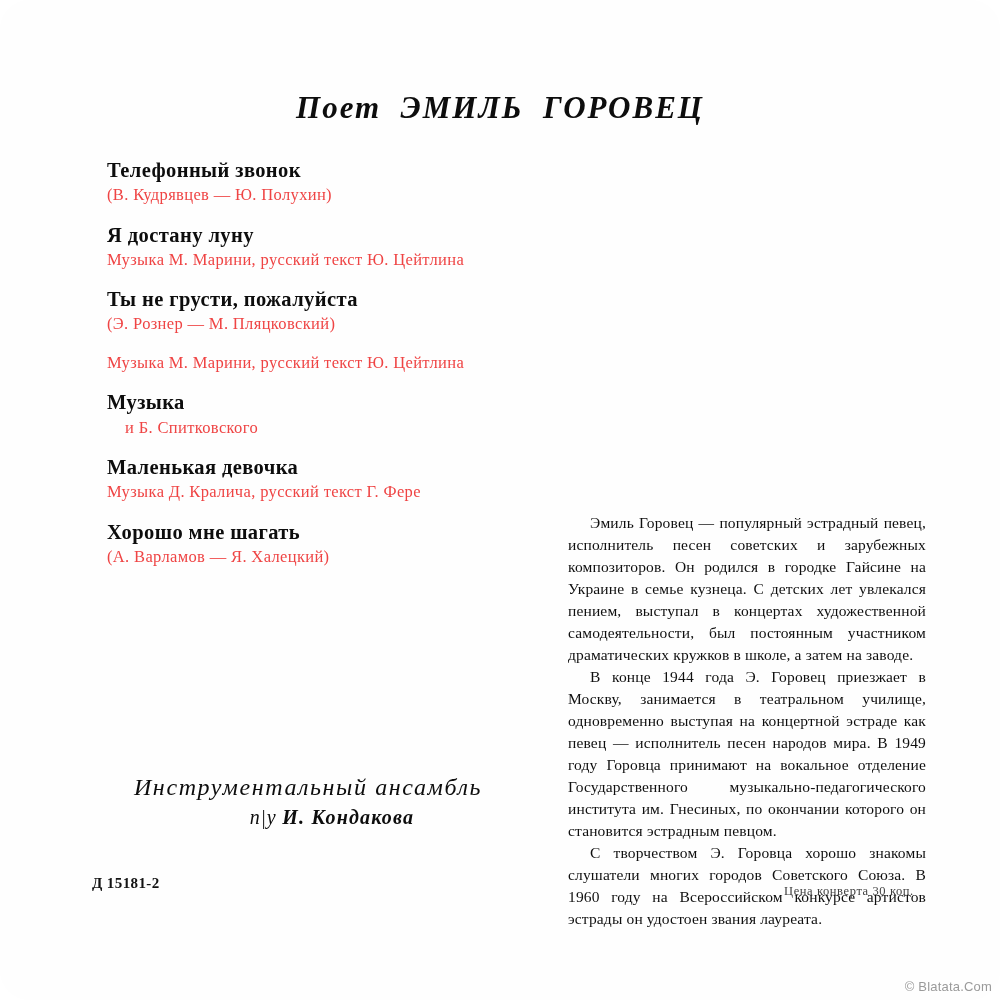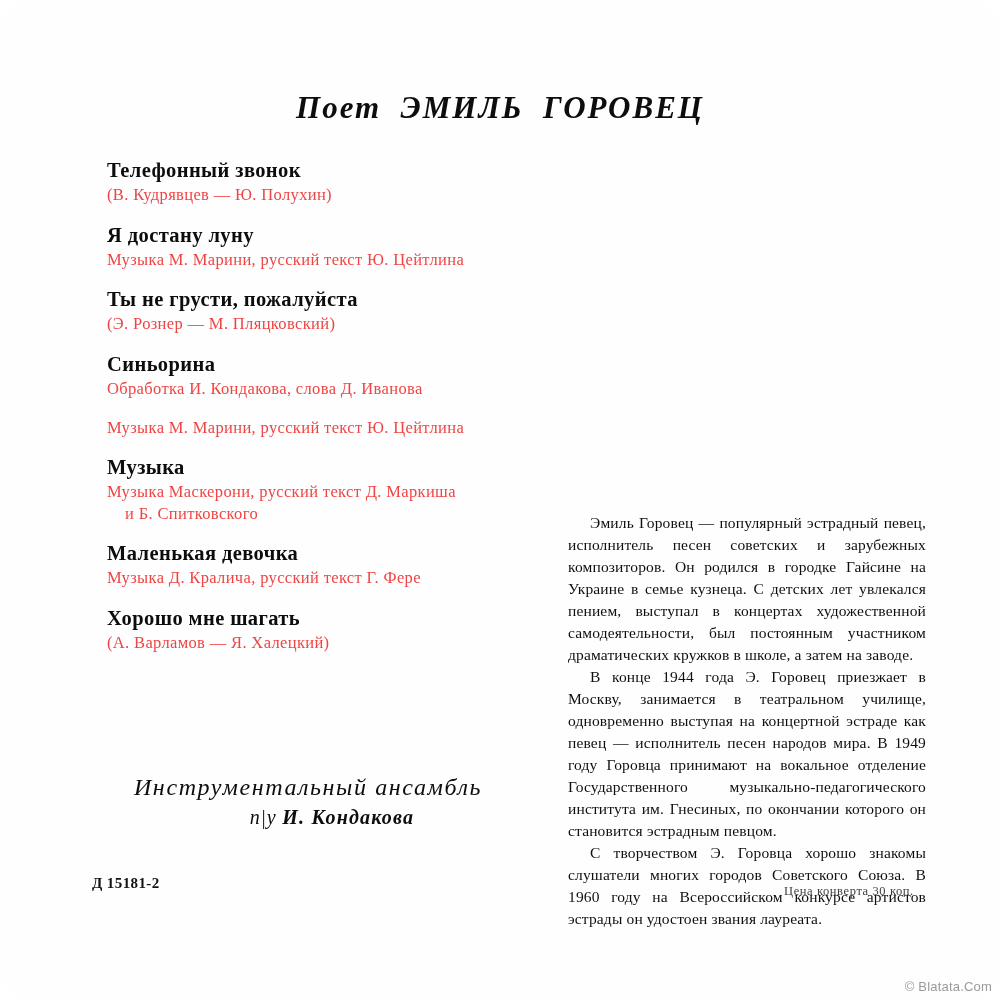--- a/index.html
+++ b/index.html
@@ -168,37 +168,30 @@
       </div>
     </div>
 
     <div class="track">
       <div class="track-title">Ты не грусти, пожалуйста</div>
       <div class="track-credit">
         <span>(Э. Рознер — М. Пляцковский)</span>
       </div>
     </div>
 
-    <div class="track">
-      <div class="track-title">Синьорина</div>
-      <div class="track-credit">
-        <span>Обработка И. Кондакова, слова Д. Иванова</span>
-      </div>
-    </div>
 
     <div class="track">
       <div class="track-credit">
         <span>Музыка М. Марини, русский текст Ю. Цейтлина</span>
       </div>
     </div>
 
     <div class="track">
       <div class="track-title">Музыка</div>
       <div class="track-credit">
-        <span>Музыка Маскерони, русский текст Д. Маркиша</span>
         <span class="cont">и Б. Спитковского</span>
       </div>
     </div>
 
 
     <div class="track">
       <div class="track-title">Маленькая девочка</div>
       <div class="track-credit">
         <span>Музыка Д. Кралича, русский текст Г. Фере</span>
       </div>

